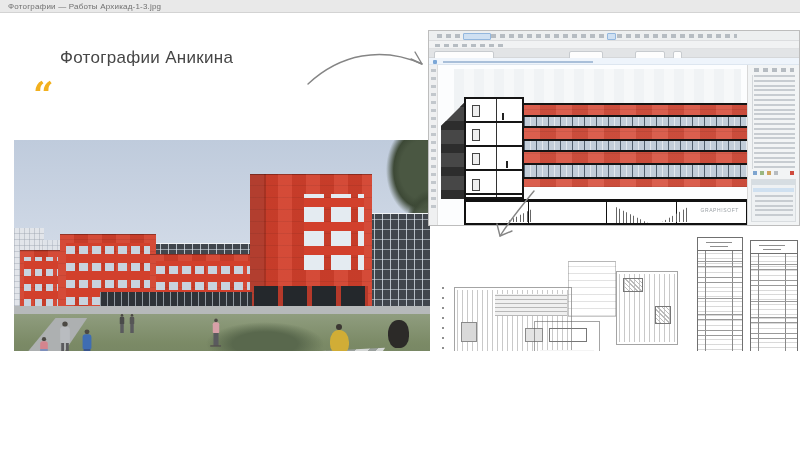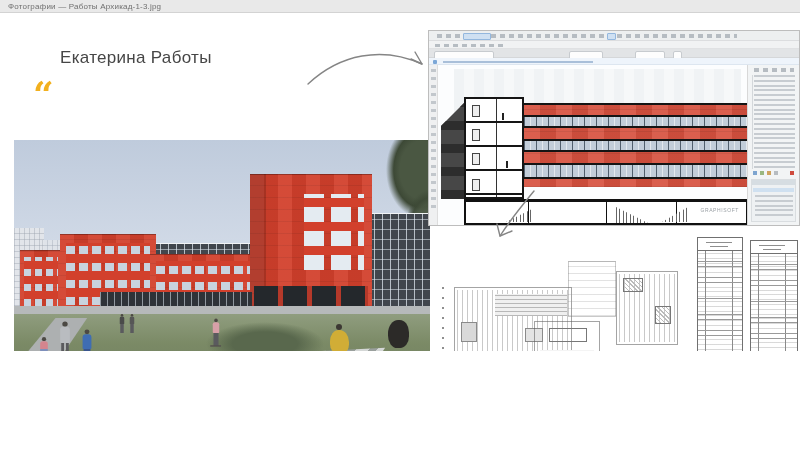--- a/index.html
+++ b/index.html
@@ -62,21 +62,21 @@
 </style>
 </head>
 <body>
 
 <div class="stage">
 
   <div class="ab titlebar">
     <span>Фотографии — Работы Архикад-1-3.jpg</span>
   </div>
 
-  <div class="ab author">Екатерина Работы</div>
+  <div class="ab author">Фотографии Аникина</div>
   <div class="ab qmark">“</div>
 
   <svg class="ab arrow" style="left:300px;top:38px" width="135" height="55" viewBox="0 0 135 55">
     <path d="M8,46 C40,16 82,8 122,26"></path>
     <path d="M122,26 L111,21 M122,26 L115,14"></path>
   </svg>
 
   <div class="ab render">
     <div class="ab bgb" style="left:0;top:88px;width:30px;height:78px"></div>
     <div class="ab bgb" style="left:28px;top:100px;width:22px;height:66px;opacity:.85"></div>

